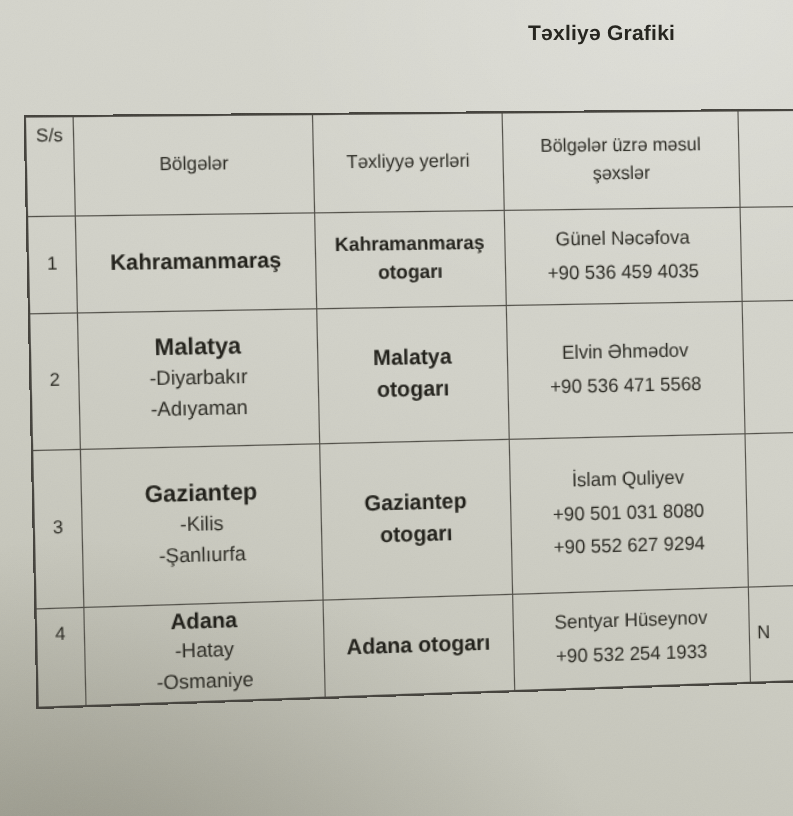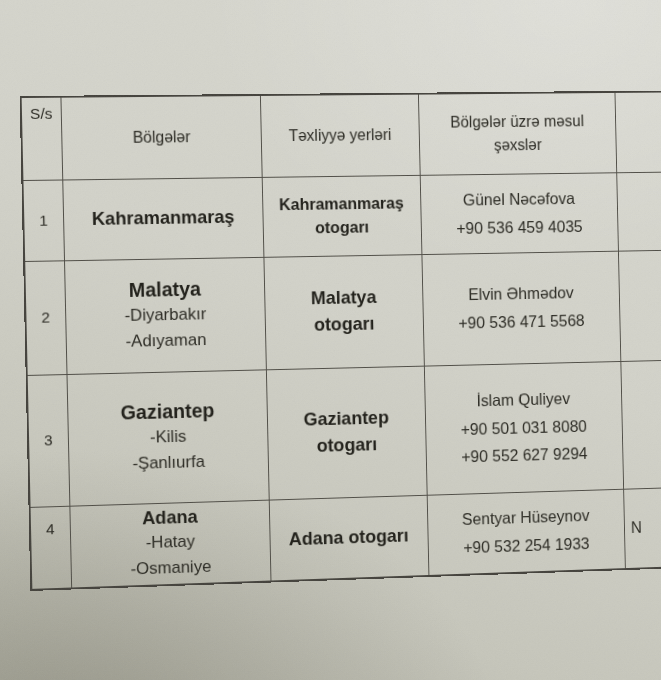--- a/index.html
+++ b/index.html
@@ -71,20 +71,21 @@
   td.contact-cell { font-size:16.5px; color:#2a2922; }
   .contact-line { line-height:1.75; white-space:nowrap; }
 
   td.note-cell { text-align:left; padding-left:7px; font-size:16px; color:#2a2922; }
 </style>
 </head>
 <body>
 
 <div class="photo">
 
+  <div class="title">Təxliyə Grafiki</div>
 
   <div class="table-wrap">
     <table>
       <colgroup>
         <col class="c-num">
           <col class="c-reg">
           <col class="c-place">
           <col class="c-resp">
           <col class="c-extra">
       </colgroup>

